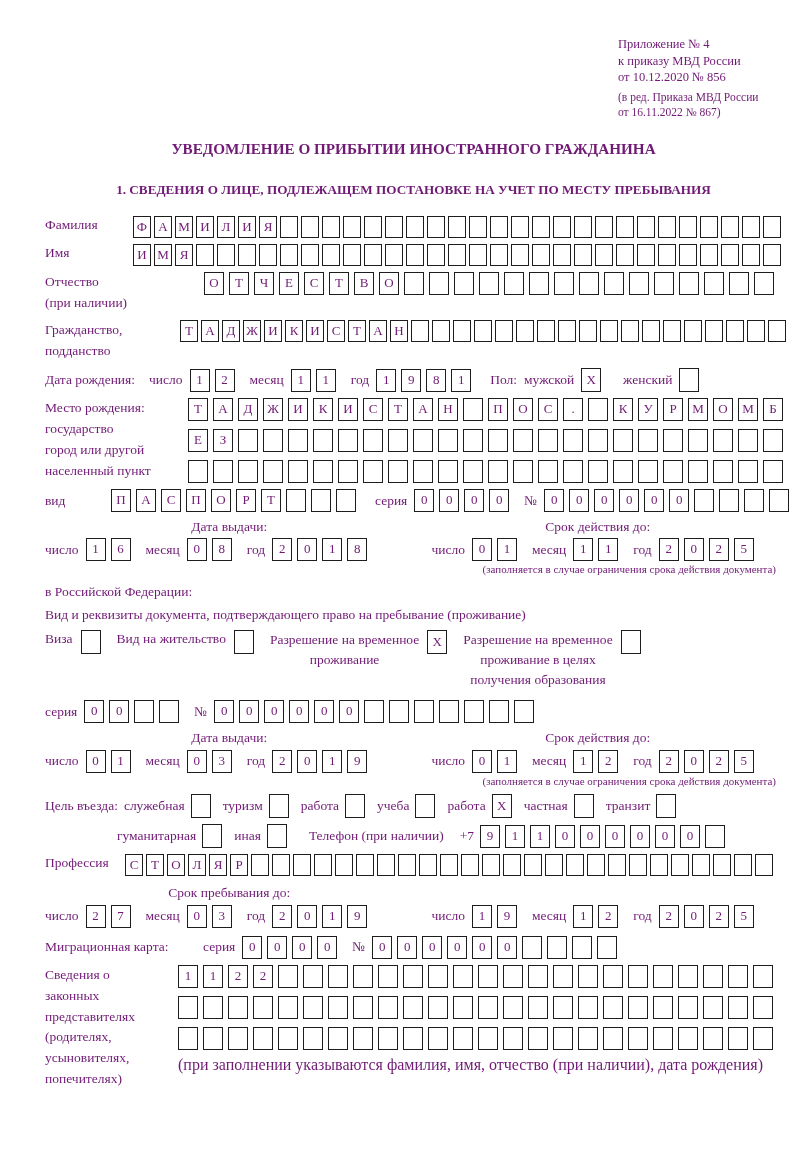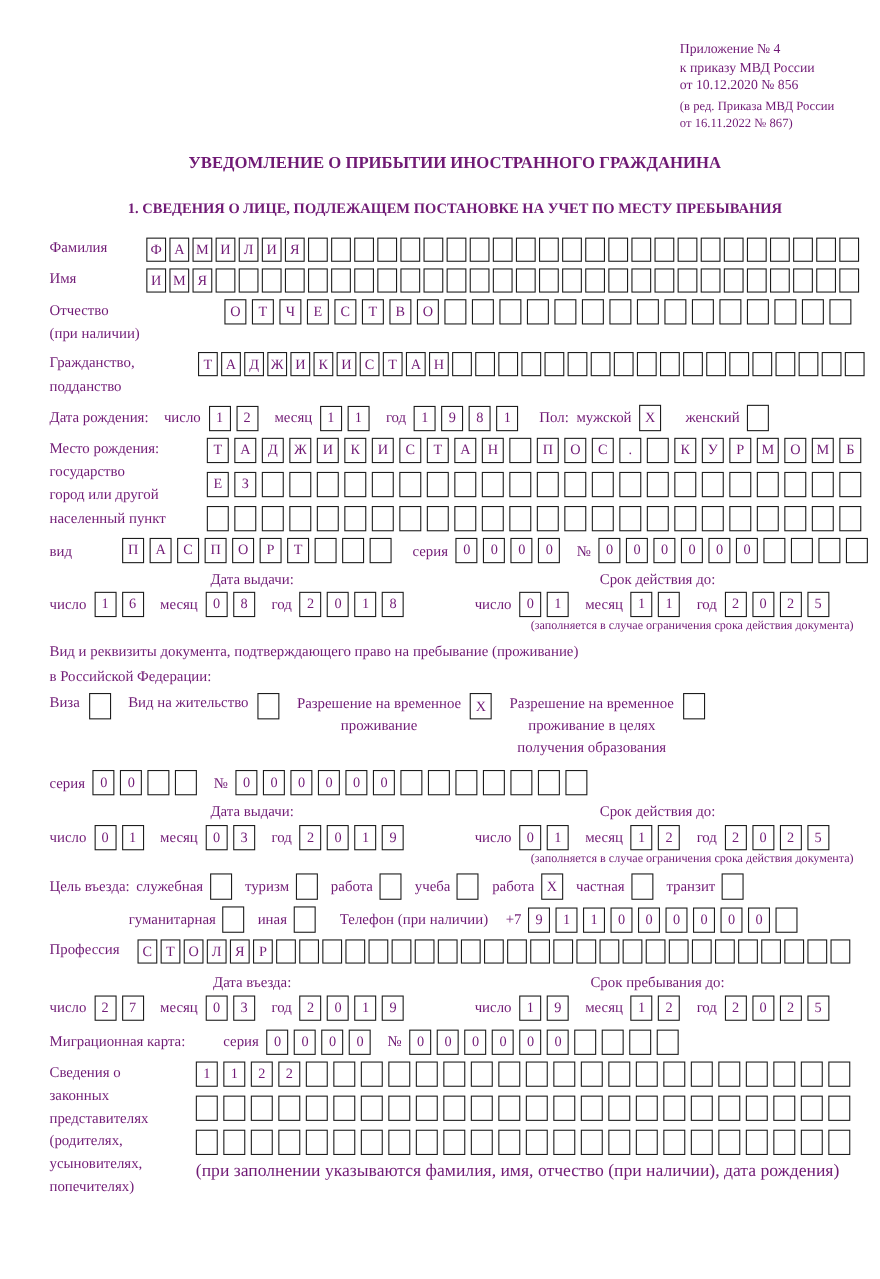--- a/index.html
+++ b/index.html
@@ -416,22 +416,22 @@
       <span class="cells l">
           <span class="cell">2</span>
           <span class="cell">0</span>
           <span class="cell">2</span>
           <span class="cell">5</span>
         </span>
     </div>
   </div>
   <div class="limit-note">(заполняется в случае ограничения срока действия документа)</div>
 
+  <div class="intro">в Российской Федерации:</div>
   <div class="intro">Вид и реквизиты документа, подтверждающего право на пребывание (проживание)</div>
-  <div class="intro">в Российской Федерации:</div>
 
   <div class="frow opts" style="margin-bottom:10px;">
     <span class="opt-label">Виза</span>
     <span class="cells cb">
         <span class="cell">&nbsp;</span>
       </span>
     <span class="opt-label ml16">Вид на жительство</span>
     <span class="cells cb">
         <span class="cell">&nbsp;</span>
       </span>
@@ -612,21 +612,20 @@
         <span class="cell">&nbsp;</span>
         <span class="cell">&nbsp;</span>
         <span class="cell">&nbsp;</span>
         <span class="cell">&nbsp;</span>
         <span class="cell">&nbsp;</span>
         <span class="cell">&nbsp;</span>
       </span>
   </div>
 
   <div class="dates-head" style="margin-top:8px;">
-    <div class="dh">Дата въезда:</div>
     <div class="dh">Срок пребывания до:</div>
   </div>
   <div class="dates-row" style="margin-bottom:8px;">
     <div class="dgroup">
       <span class="dlbl">число</span>
       <span class="cells l">
           <span class="cell">2</span>
           <span class="cell">7</span>
         </span>
       <span class="dlbl">месяц</span>

